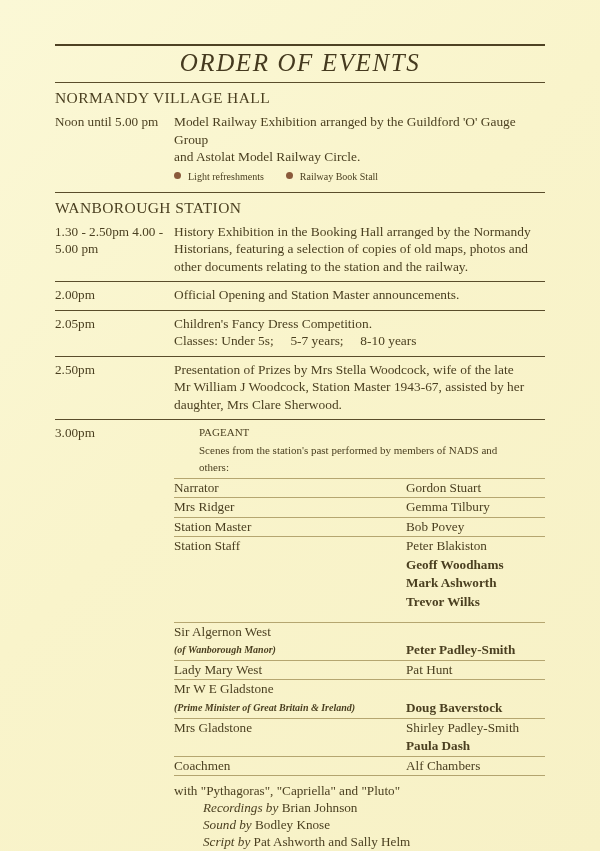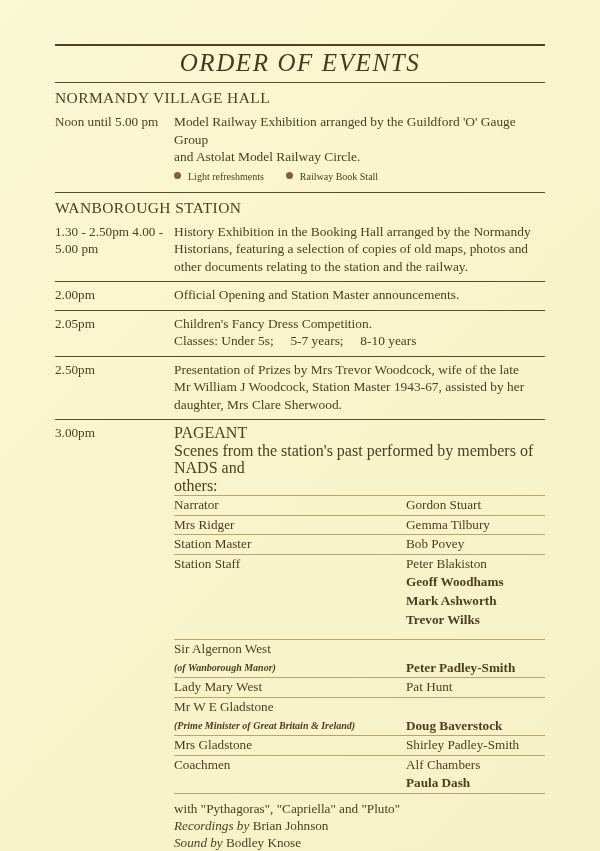--- a/index.html
+++ b/index.html
@@ -122,22 +122,22 @@
     flex: 0 0 232px;
   }
   .cast-actor { flex: 1; }
   .sub { font-style: italic; font-size: 10px; }
   .credits { margin-top: 6px; }
   .credit-line {
     font-size: 13.2px;
     line-height: 17px;
     color: #4a3f20;
   }
-  .credit-line i { font-style: italic; }
-  .pageant-head { font-size: 16px; line-height: 17.5px; }
+  .credit-line i { font-style: italic; margin-left: 29px; }
+  .pageant-head { font-size: 11px; line-height: 17.5px; margin-left: 25px; }
 </style>
 </head>
 <body>
 
 <div class="page">
 
   <div class="title-block">
     <div class="rule-thick"></div>
     <h1 class="doc-title">ORDER OF EVENTS</h1>
     <div class="rule-med"></div>
@@ -190,21 +190,21 @@
     <div class="desc">
       <span class="ln">Children's Fancy Dress Competition.</span>
       <span class="ln" style="white-space:pre;">Classes: Under 5s;     5-7 years;     8-10 years</span>
     </div>
   </div>
   <div class="rule-med"></div>
 
   <div class="row">
     <div class="time">2.50pm</div>
     <div class="desc">
-      <span class="ln">Presentation of Prizes by Mrs Trevor Woodcock, wife of the late</span>
+      <span class="ln">Presentation of Prizes by Mrs Stella Woodcock, wife of the late</span>
       <span class="ln">Mr William J Woodcock, Station Master 1943-67, assisted by her</span>
       <span class="ln">daughter, Mrs Clare Sherwood.</span>
     </div>
   </div>
   <div class="rule-med"></div>
 
   <div class="row">
     <div class="time">3.00pm</div>
     <div class="desc">
       <span class="ln pageant-head">PAGEANT</span>
@@ -258,27 +258,27 @@
           <div class="cast-actor"></div>
         </div>
         <div class="cast-row no-rule">
           <div class="cast-role sub">(Prime Minister of Great Britain &amp; Ireland)</div>
           <div class="cast-actor">Doug Baverstock</div>
         </div>
         <div class="cast-row">
           <div class="cast-role">Mrs Gladstone</div>
           <div class="cast-actor">Shirley Padley-Smith</div>
         </div>
+        <div class="cast-row no-rule">
+          <div class="cast-role"></div>
+          <div class="cast-actor">Paula Dash</div>
+        </div>
         <div class="cast-row">
           <div class="cast-role">Coachmen</div>
           <div class="cast-actor">Alf Chambers</div>
-        </div>
-        <div class="cast-row no-rule">
-          <div class="cast-role"></div>
-          <div class="cast-actor">Paula Dash</div>
         </div>
         <div class="rule-thin"></div>
       </div>
 
       <div class="credits">
         <div class="credit-line">with "Pythagoras", "Capriella" and "Pluto"</div>
         <div class="credit-line">
           <i>Recordings by</i>
           <span>Brian Johnson</span>
         </div>

